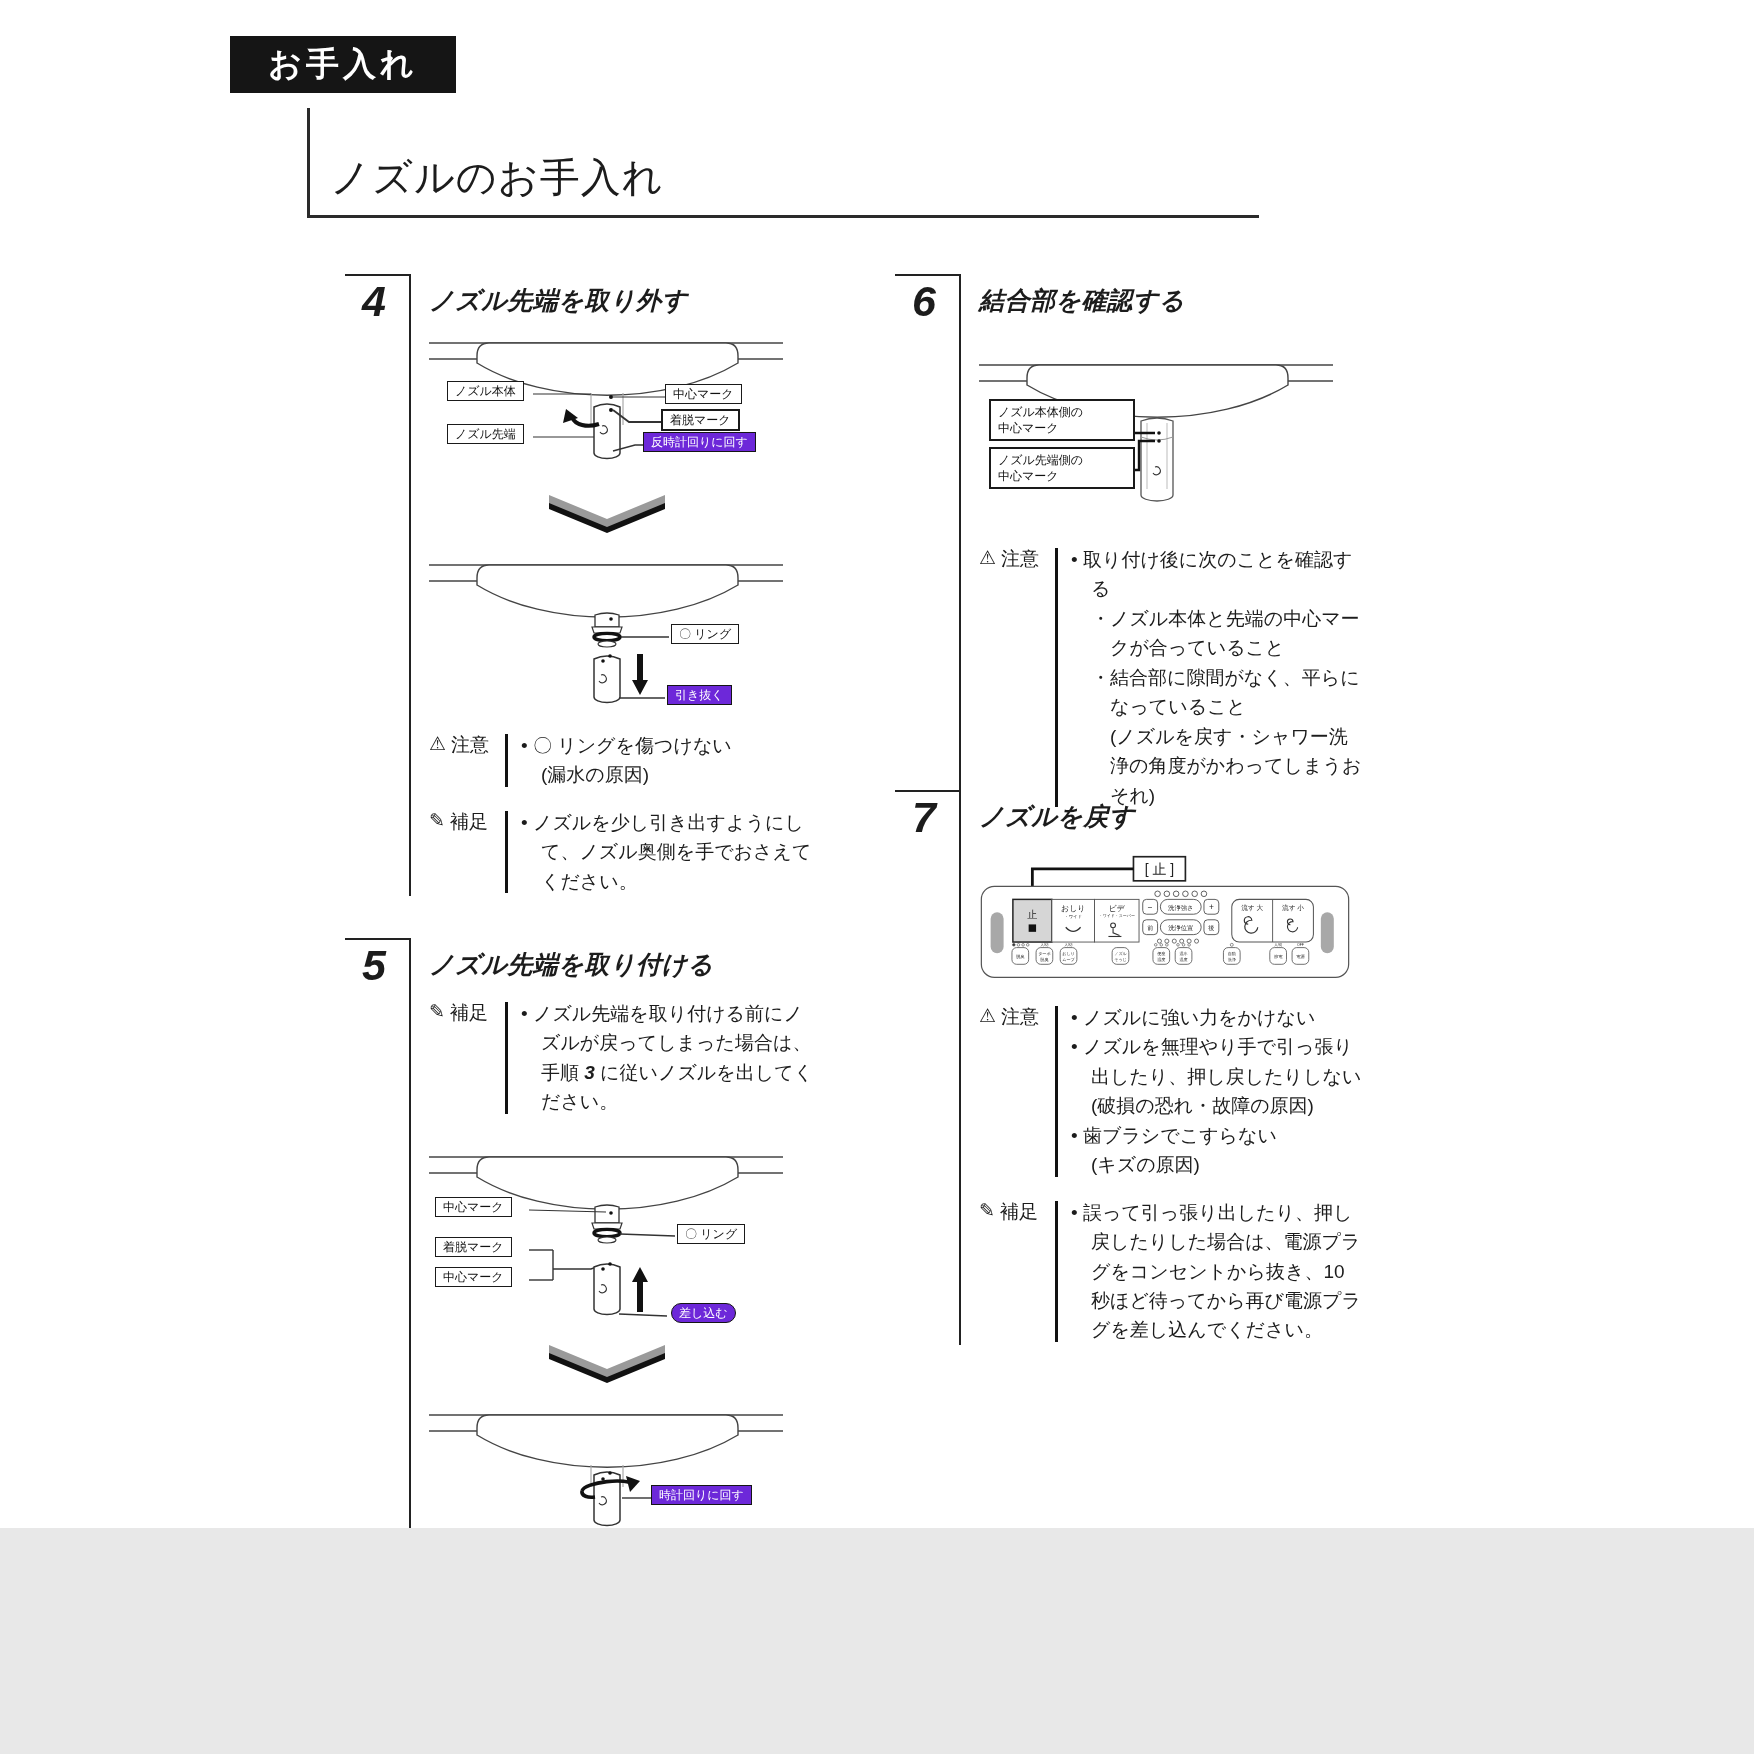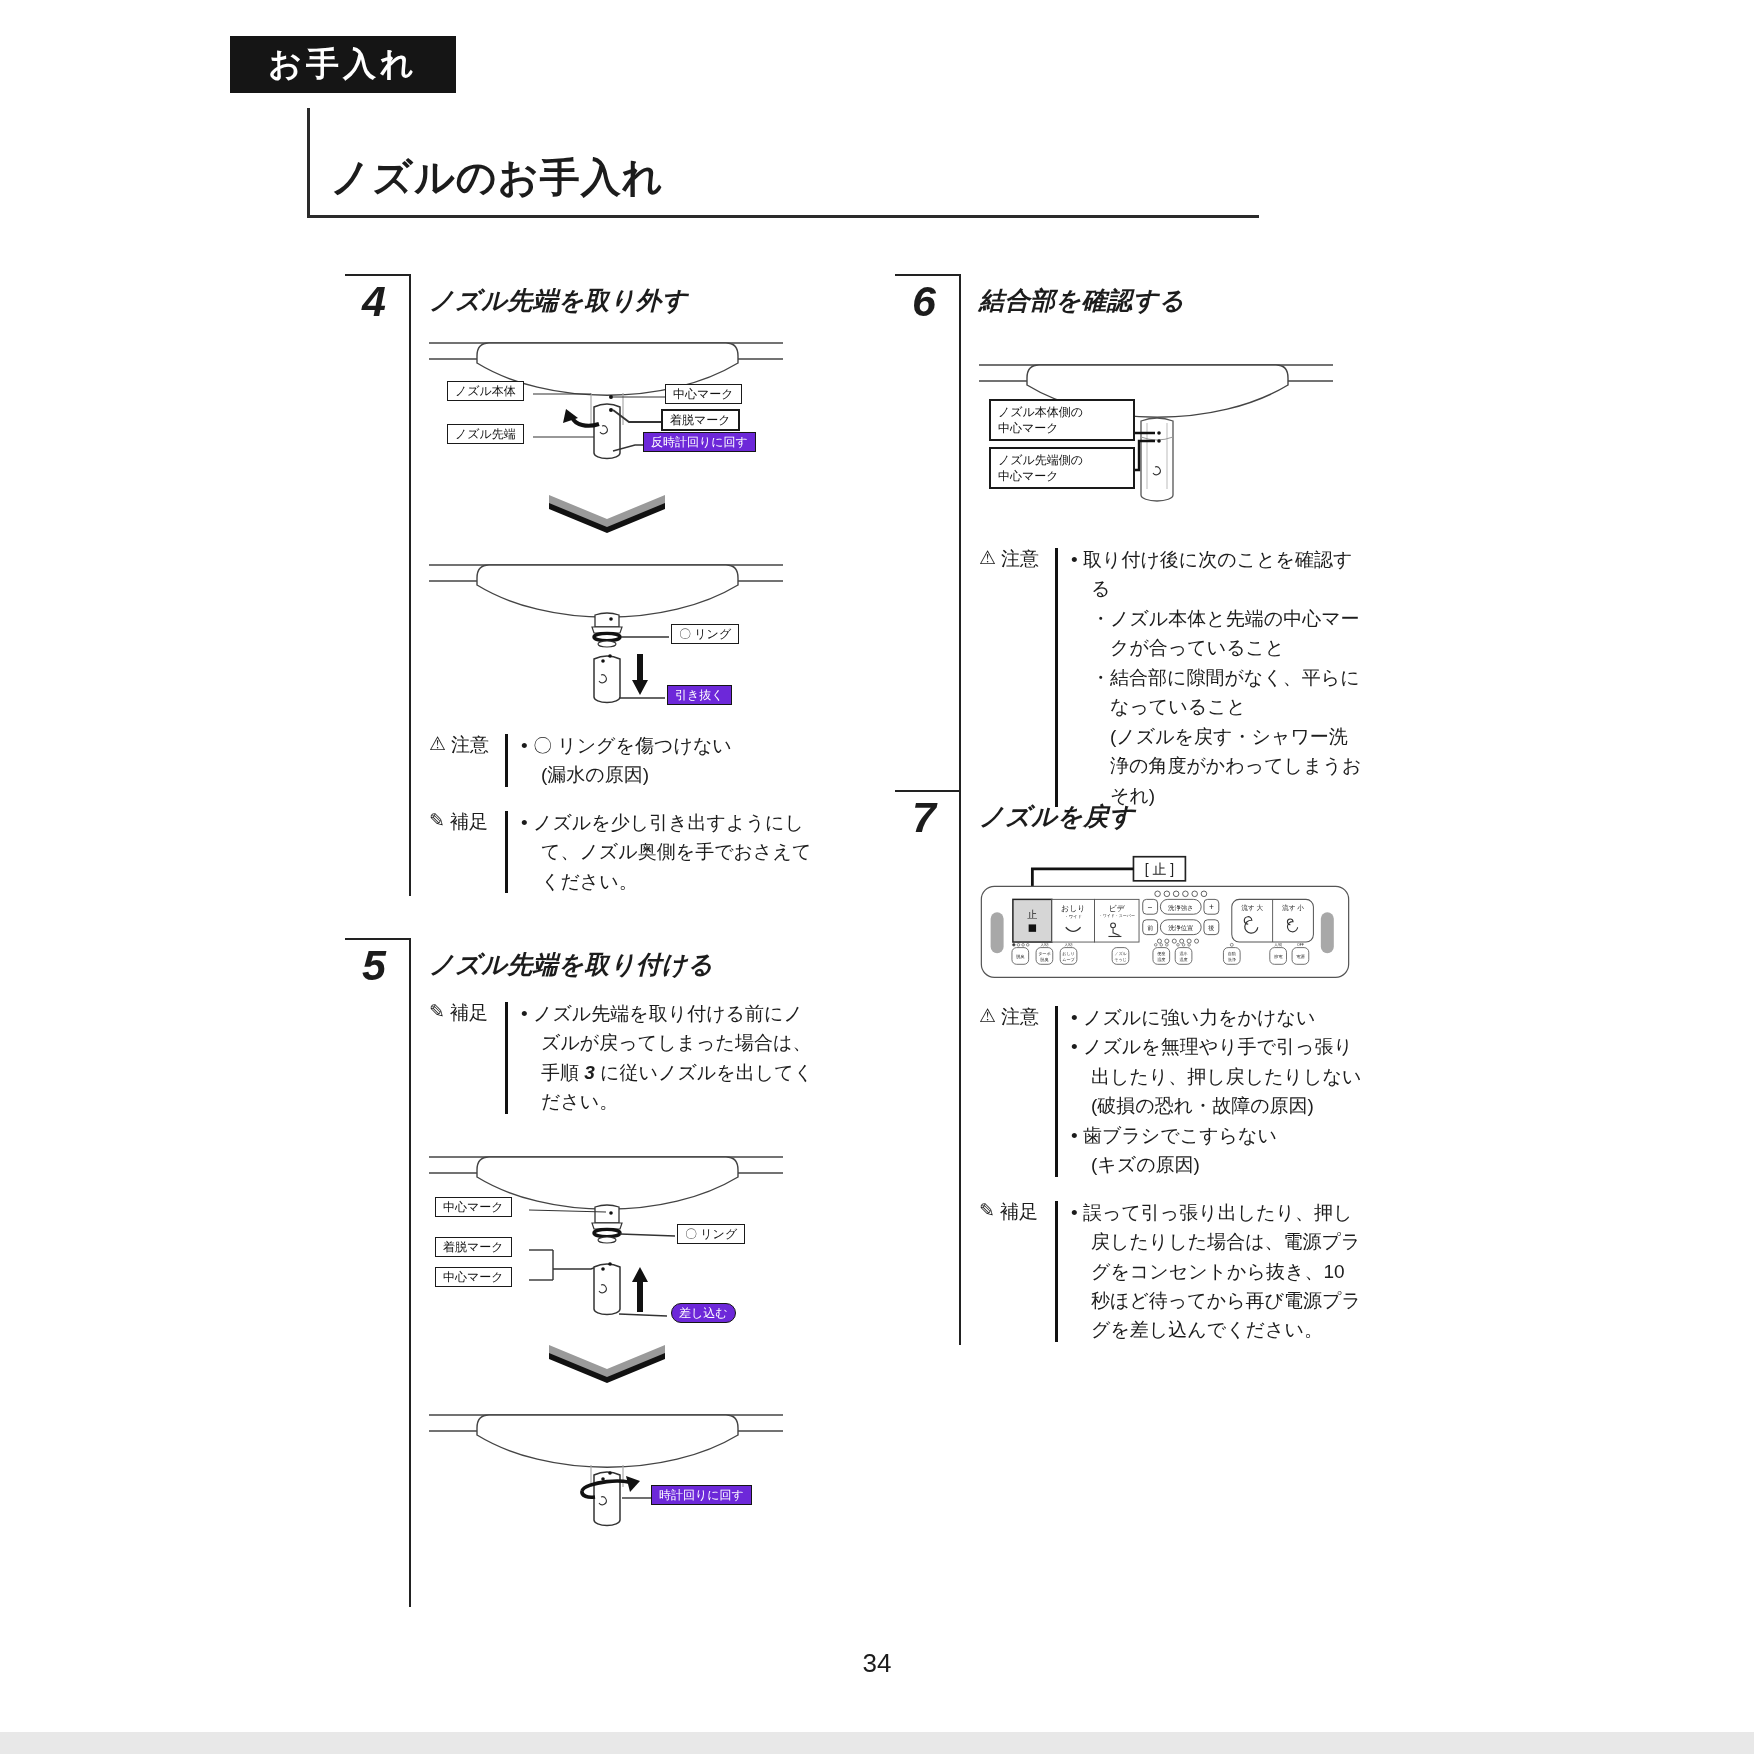--- a/index.html
+++ b/index.html
@@ -1,23 +1,23 @@
 <!DOCTYPE html>
 <html><head>
 <meta charset="utf-8">
 <style>
   html,body{margin:0;padding:0;background:#e8e8e8;}
-  #page{position:relative;width:1754px;height:1732px;background:#ffffff;margin:0 auto;
+  #page{position:relative;width:1754px;height:1528px;background:#ffffff;margin:0 auto;
         font-family:"Liberation Sans","DejaVu Sans",sans-serif;color:#1c1c1c;overflow:hidden;}
 
   
   .badge{position:absolute;left:230px;top:36px;width:226px;height:57px;background:#151515;color:#fff;
          display:flex;align-items:center;justify-content:center;font-size:33px;font-weight:bold;letter-spacing:4px;}
   .title-vline{position:absolute;left:307px;top:108px;width:3px;height:108px;background:#2a2a2a;}
-  .page-title{position:absolute;left:330px;top:150px;font-size:40px;font-weight:700;letter-spacing:1px;}
+  .page-title{position:absolute;left:330px;top:150px;font-size:40px;font-weight:400;letter-spacing:1px;}
   .title-rule{position:absolute;left:307px;top:215px;width:952px;height:3px;background:#2a2a2a;}
 
   
   .step{position:absolute;display:flex;align-items:stretch;}
   .gutter{width:64px;flex:none;border-right:2.4px solid #222;}
   .stepnum{border-top:2.4px solid #222;font-style:italic;font-weight:bold;font-size:43px;
            padding:2px 12px 8px 6px;text-align:center;line-height:1.1;}
   .content{flex:1;padding-left:18px;}
   .step-title{font-size:25px;font-weight:bold;padding-top:10px;letter-spacing:0.5px;font-style:italic;}
 

